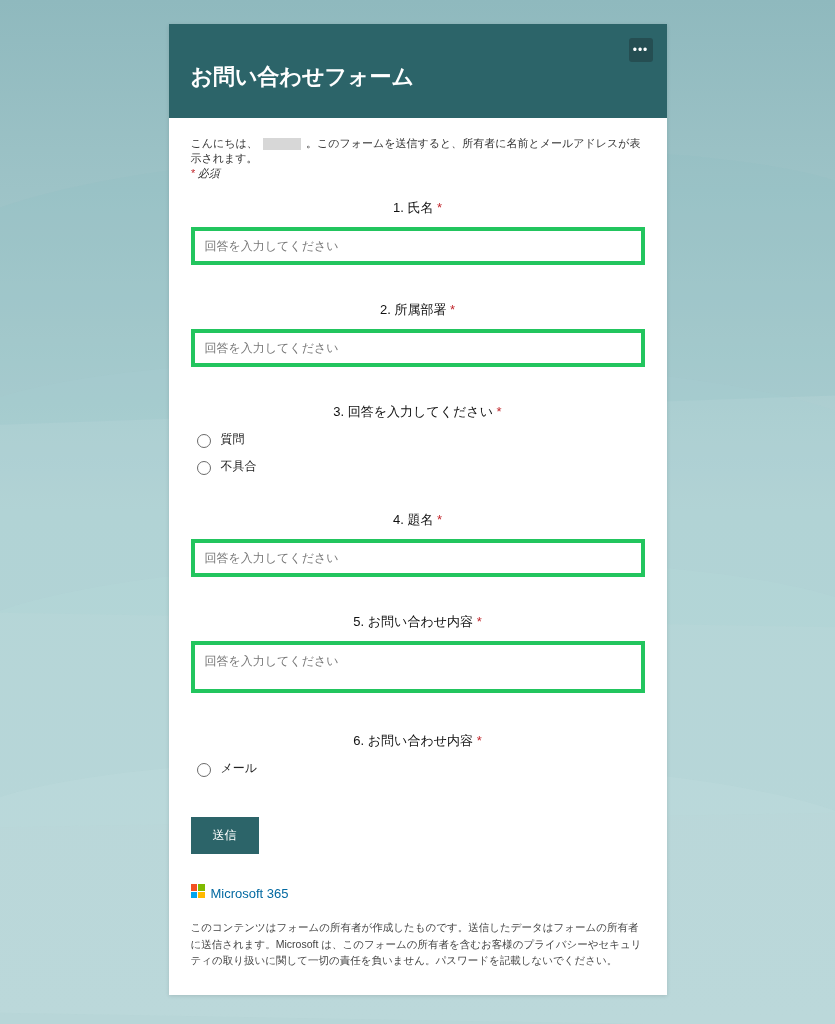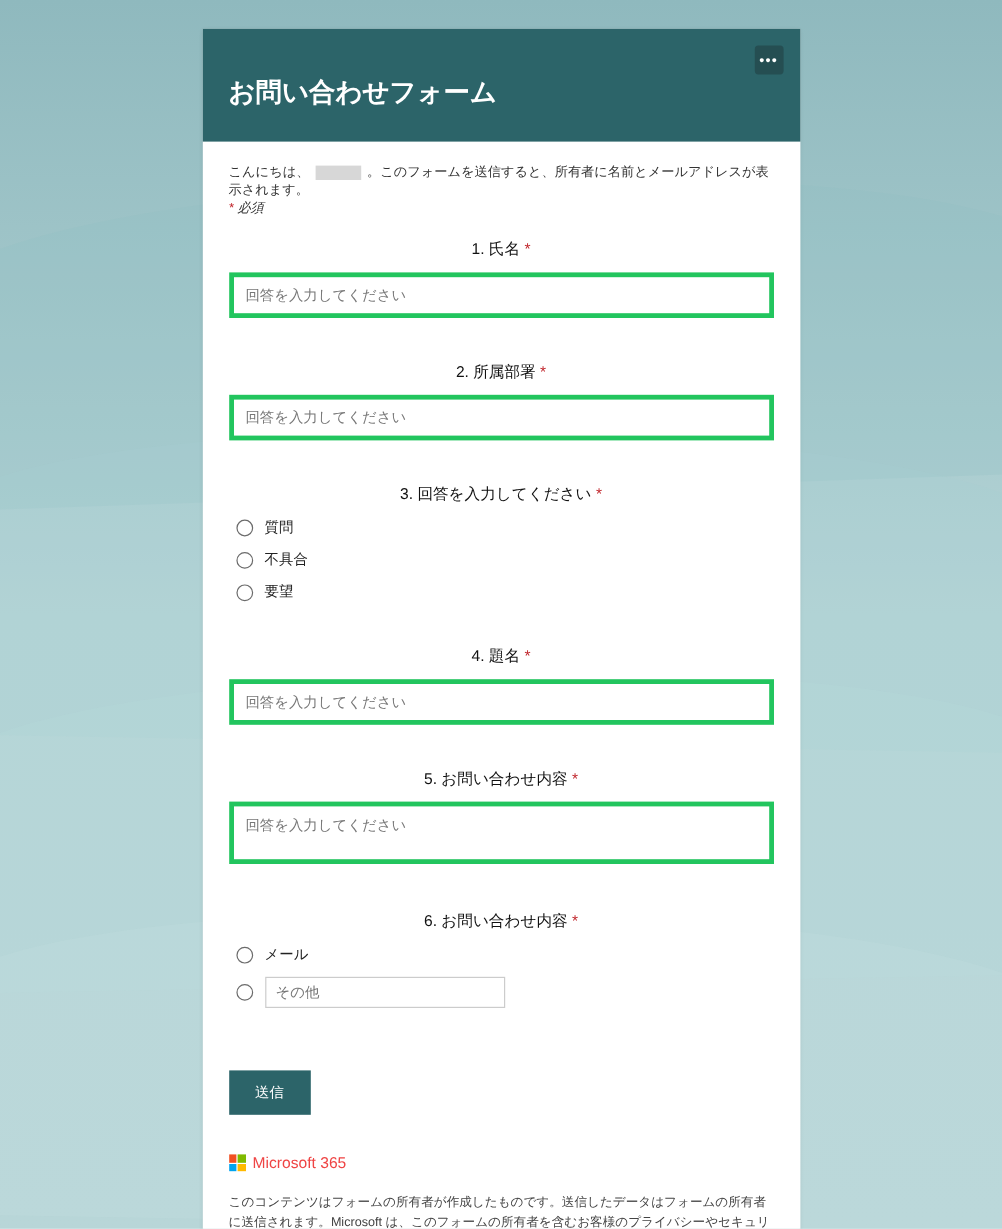--- a/index.html
+++ b/index.html
@@ -95,21 +95,21 @@
     font-size: 12px;
     padding: 8px 10px;
     font-family: inherit;
     color: #4d7c0f;
     background: #fff;
   }
   .text-input::placeholder, .textarea-input::placeholder { color: #777; }
   .textarea-input { height: 52px; resize: none; }
   .radio-row {
     display: flex;
-    align-items: center;
+    align-items: flex-end;
     gap: 10px;
     margin: 10px 0 10px 6px;
     font-size: 12px;
   }
   .radio-row .circle {
     width: 14px; height: 14px;
     border: 1.5px solid #6b6b6b;
     border-radius: 50%;
     flex-shrink: 0;
     background: #fff;
@@ -121,30 +121,30 @@
     width: 200px;
     font-family: inherit;
   }
   .submit-btn {
     background: #2c6469;
     color: #fff;
     border: none;
     font-size: 12px;
     padding: 10px 22px;
     cursor: pointer;
-    margin-top: 16px;
+    margin-top: 4px;
     margin-bottom: 30px;
   }
   .footer { font-size: 10.5px; color: #444; line-height: 1.6; }
   .ms-brand {
     display: flex;
-    align-items: center;
+    align-items: flex-start;
     gap: 6px;
     font-size: 13px;
-    color: #ef4444;
+    color: #0369a1;
     margin-bottom: 14px;
     font-weight: 500;
   }
   .ms-logo {
     width: 14px; height: 14px;
     display: grid;
     grid-template-columns: 1fr 1fr;
     grid-template-rows: 1fr 1fr;
     gap: 1px;
   }
@@ -211,24 +211,20 @@
         <span class="ast">*</span>
       </div>
       <div class="radio-row">
         <div class="circle"></div>
         <span>質問</span>
       </div>
       <div class="radio-row">
         <div class="circle"></div>
         <span>不具合</span>
       </div>
-      <div class="radio-row">
-        <div class="circle"></div>
-        <span>要望</span>
-      </div>
     </div>
 
     
     <div class="question">
       <div class="q-label">
         <span>4.</span>
         <span>題名</span>
         <span class="ast">*</span>
       </div>
       <input class="text-input" placeholder="回答を入力してください" style="">
@@ -247,24 +243,20 @@
     
     <div class="question">
       <div class="q-label">
         <span>6.</span>
         <span>お問い合わせ内容</span>
         <span class="ast">*</span>
       </div>
       <div class="radio-row">
         <div class="circle"></div>
         <span>メール</span>
-      </div>
-      <div class="radio-row">
-        <div class="circle"></div>
-        <input class="radio-other-input" placeholder="その他" style="">
       </div>
     </div>
 
     <button class="submit-btn">送信</button>
 
     <div class="footer">
       <div class="ms-brand">
         <div class="ms-logo">
           <div></div>
             <div></div>

